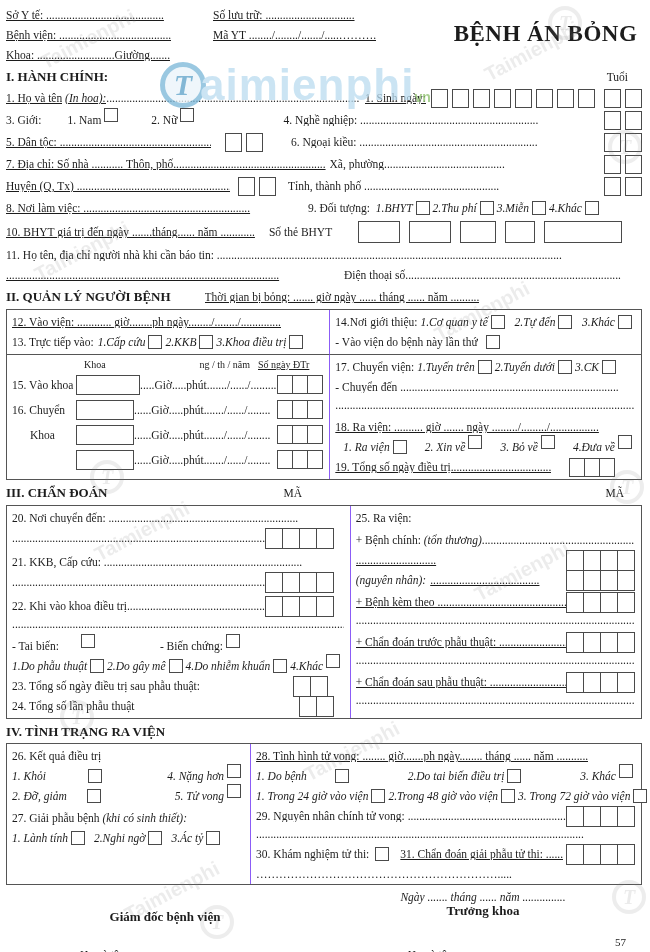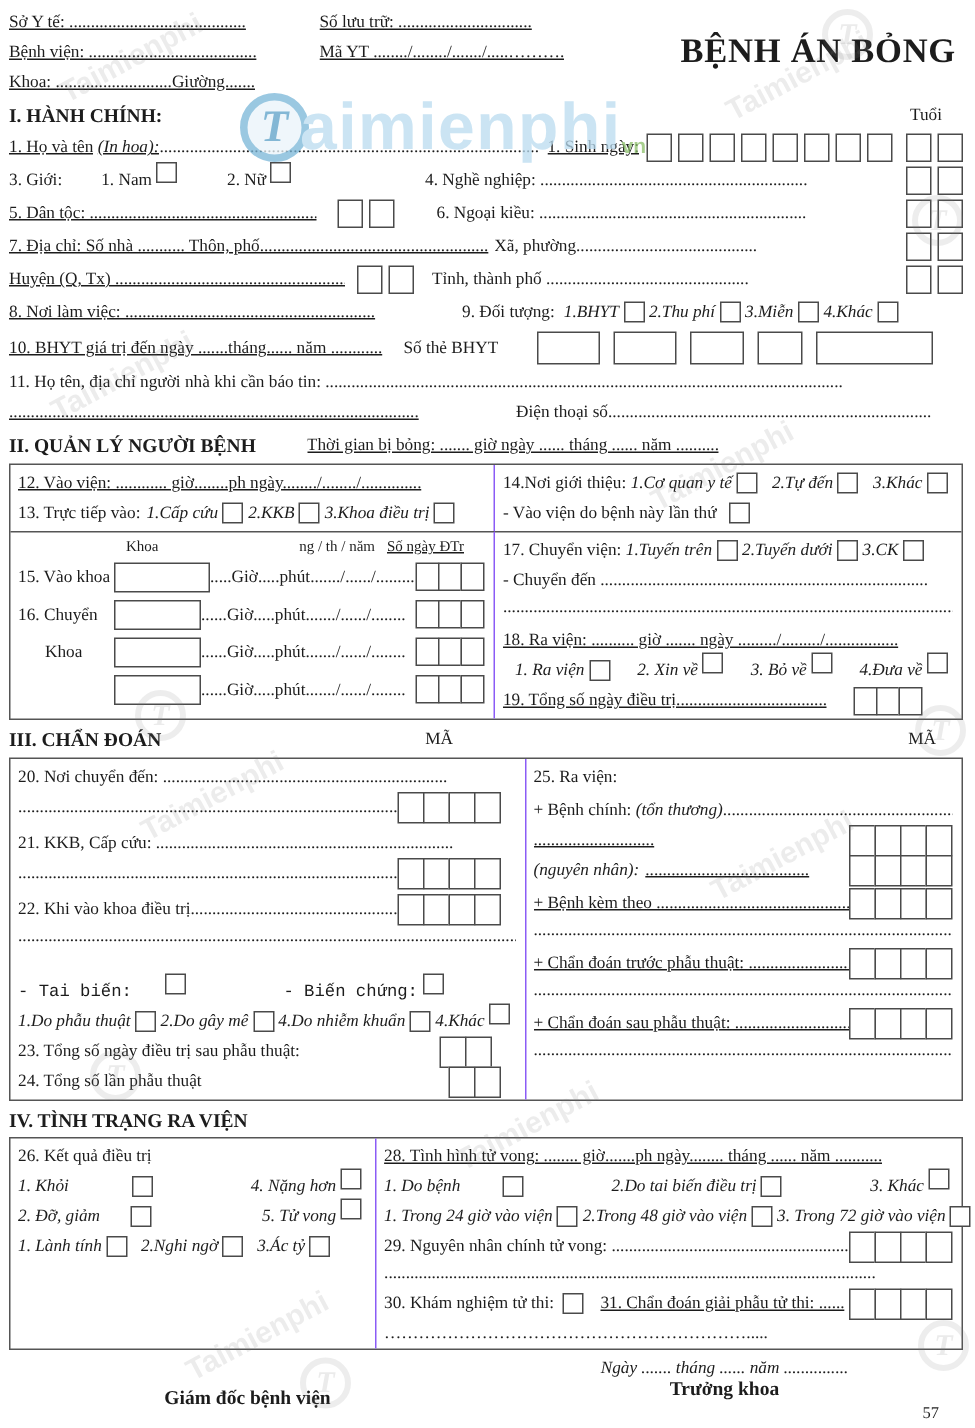--- a/index.html
+++ b/index.html
@@ -374,21 +374,21 @@
       <div class="row tight" style="margin-top:4px;">
         <span class="grow">22. Khi vào khoa điều trị...............................................................</span>
         <span class="cells" style="margin-right:10px;">
             <span class="cell"></span>
             <span class="cell"></span>
             <span class="cell"></span>
             <span class="cell"></span>
           </span>
       </div>
       <div class="dotline">.....................................................................................................................................................................................</div>
-      <div class="row tight" style="margin-top:19px;font-family:Liberation Mono, monospace;">
+      <div class="row tight" style="margin-top:4px;">
         <span>- Tai biến:</span>
           <span class="cb up" style="margin-left:22px;"></span>
         <span style="margin-left:62px;">- Biến chứng:</span>
           <span class="cb up"></span>
       </div>
       <div class="row tight">
         <span class="opt">1.Do phẫu thuật</span>
           <span class="cb"></span>
         <span class="opt">2.Do gây mê</span>
           <span class="cb"></span>
@@ -486,20 +486,23 @@
         <span class="opt">1. Khỏi</span>
           <span class="cb" style="margin-left:42px;"></span>
         <span class="opt ml-auto">4. Nặng hơn</span>
           <span class="cb up"></span>
       </div>
       <div class="row tight">
         <span class="opt">2. Đỡ, giảm</span>
           <span class="cb" style="margin-left:20px;"></span>
         <span class="opt ml-auto">5. Tử vong</span>
           <span class="cb up"></span>
+      </div>
+      <div class="row tight" style="margin-top:2px;">
+        <span>27. Giải phẫu bệnh</span>&nbsp;<span class="i">(khi có sinh thiết):</span>
       </div>
       <div class="row tight">
         <span class="opt">1. Lành tính</span>
           <span class="cb"></span>
         <span class="opt" style="margin-left:6px;">2.Nghi ngờ</span>
           <span class="cb"></span>
         <span class="opt" style="margin-left:6px;">3.Ác  tỷ</span>
           <span class="cb"></span>
       </div>
     </div>

